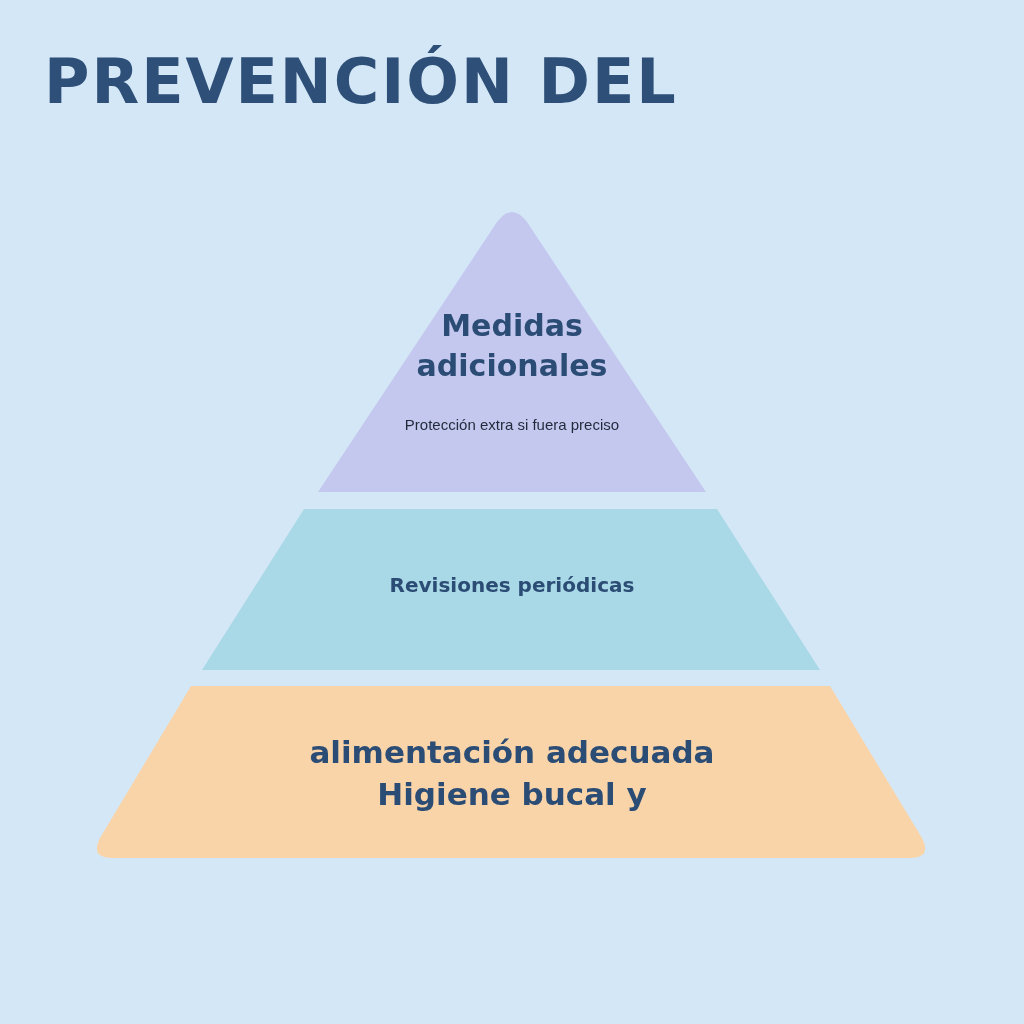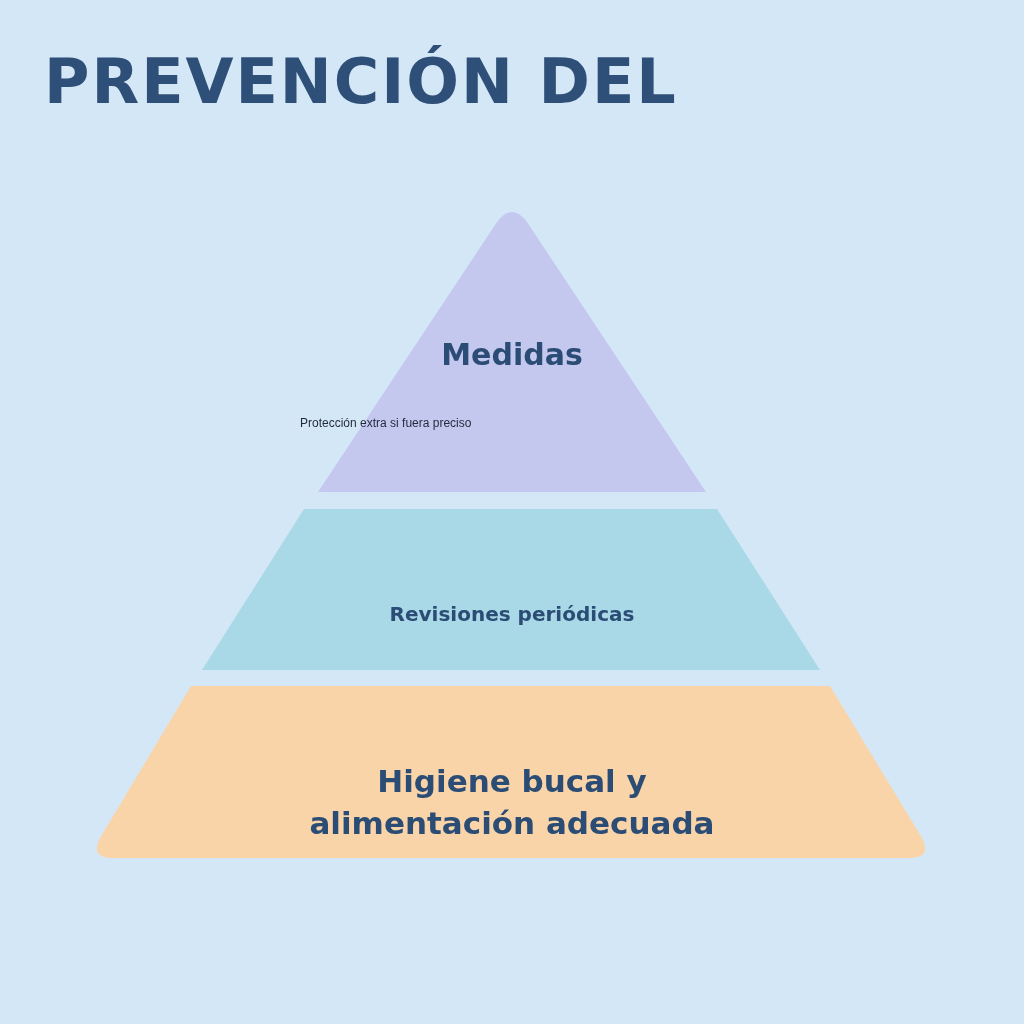--- a/index.html
+++ b/index.html
@@ -19,47 +19,47 @@
       line-height: 68px;
       letter-spacing: 2px;
       padding-left: 44px;
     }
     .title div { white-space: nowrap; }
     svg.pyr { position: absolute; left: 0; top: 0; }
     .label {
       position: absolute; text-align: center; color: #2b4c74;
       font-family: "DejaVu Sans", sans-serif; font-weight: bold;
       white-space: nowrap;
-      margin-top: 29px;
     }
     .top-label { left: 312px; width: 400px; top: 306px; font-size: 30px; line-height: 40px; }
     .top-sub {
-      position: absolute; left: 300px; width: 400px; top: 416px;
-      text-align: left; font-size: 12px; color: #1f2a3a;
+      position: absolute; left: 312px; width: 400px; top: 416px;
+      text-align: center; font-size: 15px; color: #1f2a3a;
       font-family: "Liberation Sans", sans-serif;
     }
     .mid-label { left: 200px; width: 624px; top: 565px; font-size: 20px; line-height: 40px; }
     .bot-label { left: 100px; width: 824px; top: 731px; font-size: 31px; line-height: 42px; }
   </style>
 </head>
 <body>
 
 <div class="title">
   <div>PREVENCIÓN DEL</div>
 </div>
 
 <svg class="pyr" width="1024" height="1024" viewBox="0 0 1024 1024">
   <path d="M318 492 L497 222 Q512 202 527 222 L706 492 Z" fill="#c4c8ef"></path>
   <path d="M304 509 L717 509 L820 670 L202 670 Z" fill="#a9d8e6"></path>
   <path d="M191 686 L830 686 L922 838 Q932 858 910 858 L112 858 Q90 858 100 838 Z" fill="#fad4a9"></path>
 </svg>
 
 <div class="label top-label">
   <div>Medidas</div>
+  <div>adicionales</div>
 </div>
 <div class="top-sub">Protección extra si fuera preciso</div>
 
 <div class="label mid-label">Revisiones periódicas</div>
 
 <div class="label bot-label">
+  <div>alimentación adecuada</div>
   <div>Higiene bucal y</div>
-  <div>alimentación adecuada</div>
 </div>
 
 </body></html>

